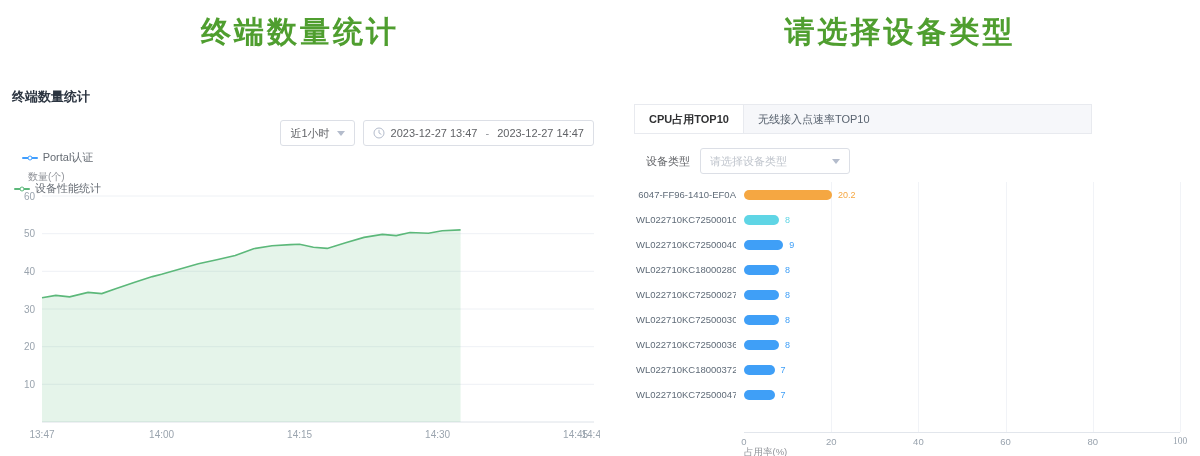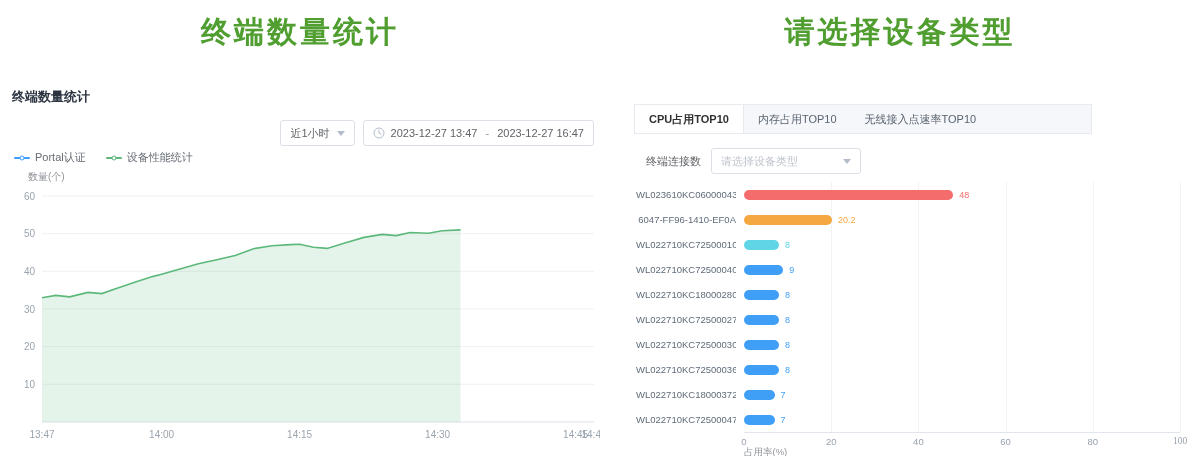--- a/index.html
+++ b/index.html
@@ -20,21 +20,21 @@
   .controls { position:absolute; right:6px; top:32px; display:flex; gap:8px; align-items:center; }
   .select-box {
     height:26px; border:1px solid #dcdfe6; border-radius:3px; background:#fff;
     display:flex; align-items:center; gap:7px; padding:0 9px;
     font-size:11px; color:#606266; cursor:pointer; white-space:nowrap;
   }
   .caret { width:0; height:0; border-left:4px solid transparent; border-right:4px solid transparent; border-top:5px solid #b4bccc; }
   .date-box { gap:6px; }
   .date-sep { color:#909399; padding:0 2px; }
   .clock { display:flex; align-items:center; }
-  .legend-row { position:absolute; left:2px; top:64px; display:flex; gap:20px; align-items:center; }
+  .legend-row { position:absolute; left:2px; top:64px; display:flex; gap:20px; align-items:center;flex-direction:column; }
   .legend-item { display:flex; align-items:center; gap:5px; font-size:11px; color:#666c74; cursor:pointer; }
   .legend-mark { width:16px; height:2px; border-radius:1px; position:relative; }
   .legend-dot {
     position:absolute; left:50%; top:50%; transform:translate(-50%,-50%);
     width:5px; height:5px; border-radius:50%; background:#fff; border:1.5px solid; 
   }
   .legend-label { line-height:1; }
   .ylabel { position:absolute; left:16px; top:82px; font-size:10px; color:#909399; }
   #area-chart { position:absolute; left:0; top:96px; width:588px; height:264px; }
 
@@ -85,21 +85,21 @@
     </div>
     <div class="select-box date-box">
       <span class="clock">
         <svg width="12" height="12" viewBox="0 0 12 12">
             <circle cx="6" cy="6" r="5" fill="none" stroke="#b4bccc" stroke-width="1"></circle>
             <path d="M6 3.2 V6 L8 7.2" fill="none" stroke="#b4bccc" stroke-width="1" stroke-linecap="round"></path>
           </svg>
       </span>
       <span>2023-12-27 13:47</span>
       <span class="date-sep">-</span>
-      <span>2023-12-27 16:47</span>
+      <span>2023-12-27 14:47</span>
     </div>
   </div>
 
   <div class="legend-row">
       <span class="legend-item">
         <span class="legend-mark" style="background: rgb(64, 158, 255);">
           <span class="legend-dot" style="border-color: rgb(64, 158, 255);"></span>
         </span>
         <span class="legend-label">Portal认证</span>
       </span>
@@ -132,49 +132,41 @@
         <text x="563.6" y="254" text-anchor="middle" font-size="10" fill="#9aa4ae">14:45</text>
         <text x="582.0" y="254" text-anchor="middle" font-size="10" fill="#9aa4ae">14:47</text>
         <polygon points="30.0,113.7 43.8,111.4 57.6,112.9 76.0,108.4 89.8,109.6 103.6,104.7 122.0,98.6 140.4,92.6 149.6,90.3 168.0,85.1 186.4,79.8 204.8,75.7 223.2,71.5 241.6,64.7 260.0,61.7 278.4,60.6 287.6,60.2 301.4,63.2 315.2,64.4 333.6,58.7 352.0,53.4 370.4,50.4 384.2,51.6 398.0,48.5 416.4,49.3 430.2,46.7 448.6,45.9 448.6,238.0 30.0,238.0" fill="rgba(92,184,122,0.16)"></polygon>
         <polyline points="30.0,113.7 43.8,111.4 57.6,112.9 76.0,108.4 89.8,109.6 103.6,104.7 122.0,98.6 140.4,92.6 149.6,90.3 168.0,85.1 186.4,79.8 204.8,75.7 223.2,71.5 241.6,64.7 260.0,61.7 278.4,60.6 287.6,60.2 301.4,63.2 315.2,64.4 333.6,58.7 352.0,53.4 370.4,50.4 384.2,51.6 398.0,48.5 416.4,49.3 430.2,46.7 448.6,45.9" fill="none" stroke="#5cb87a" stroke-width="1.6"></polyline>
       </svg></div>
 </section>
 
 <section id="right-panel">
   <div class="tab-strip">
       <div class="tab active">CPU占用TOP10</div>
-      <div class="tab">内存占用TOP10</div>
       <div class="tab">无线接入点速率TOP10</div>
     </div>
 
   <div class="filter-row">
-    <span class="filter-label">终端连接数</span>
+    <span class="filter-label">设备类型</span>
     <div class="select-box select-wide">
       <span class="placeholder">请选择设备类型</span>
       <span class="caret"></span>
     </div>
   </div>
 
   <div id="bar-chart">
     <div class="bar-xlabel" style="left: 108px; width: 436px; top: 264px;">占用率(%)</div>
   <div class="bar-grid" style="left: 108px; width: 436px; height: 250px;">
         <div class="grid-v" style="left: 87.2px;"></div>
         <div class="grid-v" style="left: 174.4px;"></div>
         <div class="grid-v" style="left: 261.6px;"></div>
         <div class="grid-v" style="left: 348.8px;"></div>
         <div class="grid-v" style="left: 436px;"></div>
       </div>
       <div class="bar-row">
-        <div class="bar-cat" style="width: 100px;">WL023610KC06000043</div>
-        <div class="bar-track" style="width: 436px; margin-left: 8px;">
-          <div class="bar" style="width: 209.28px; background: rgb(245, 108, 108);"></div>
-          <span class="bar-value" style="left: 215.28px; color: rgb(245, 108, 108);">48</span>
-        </div>
-      </div>
-      <div class="bar-row">
         <div class="bar-cat" style="width: 100px;">6047-FF96-1410-EF0A</div>
         <div class="bar-track" style="width: 436px; margin-left: 8px; text-align: right;">
           <div class="bar" style="width: 88.072px; background: rgb(245, 167, 66);"></div>
           <span class="bar-value" style="left: 94.072px; color: rgb(245, 167, 66);">20.2</span>
         </div>
       </div>
       <div class="bar-row">
         <div class="bar-cat" style="width: 100px;">WL022710KC725000102</div>
         <div class="bar-track" style="width: 436px; margin-left: 8px;">
           <div class="bar" style="width: 34.88px; background: rgb(95, 213, 229);"></div>

